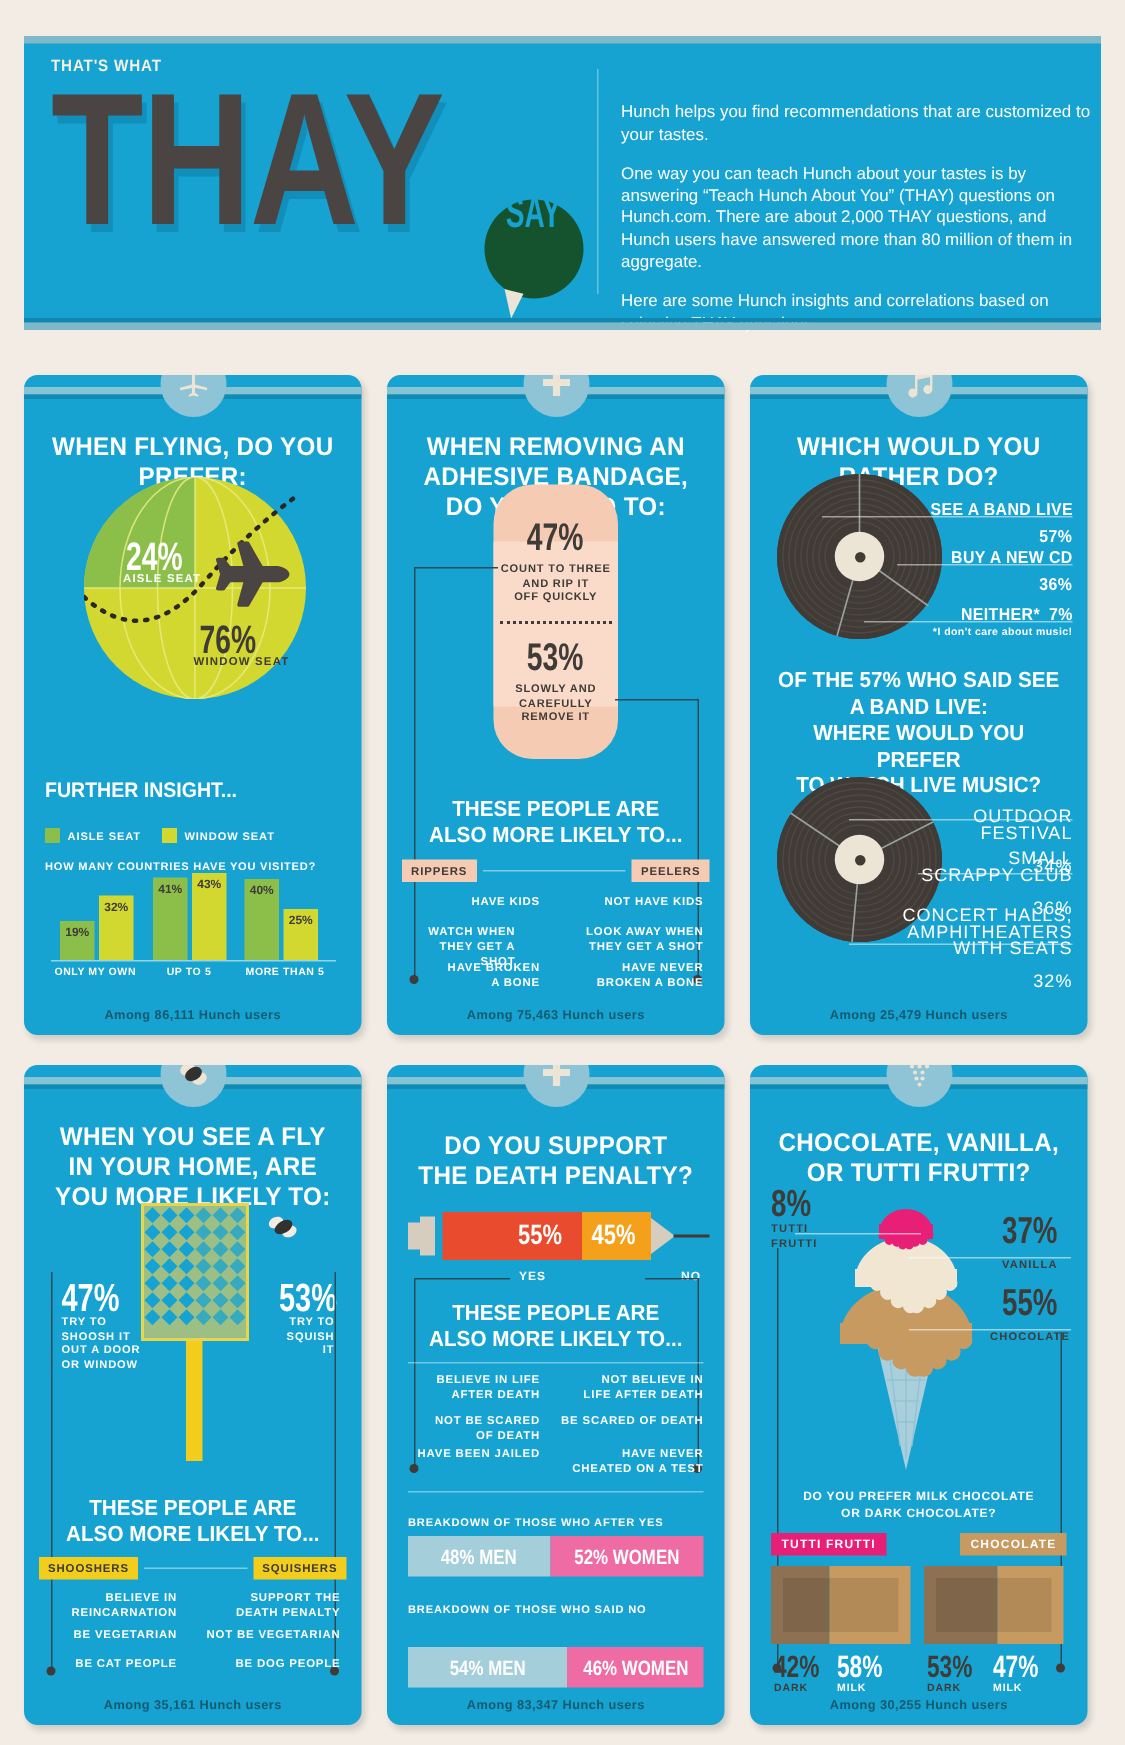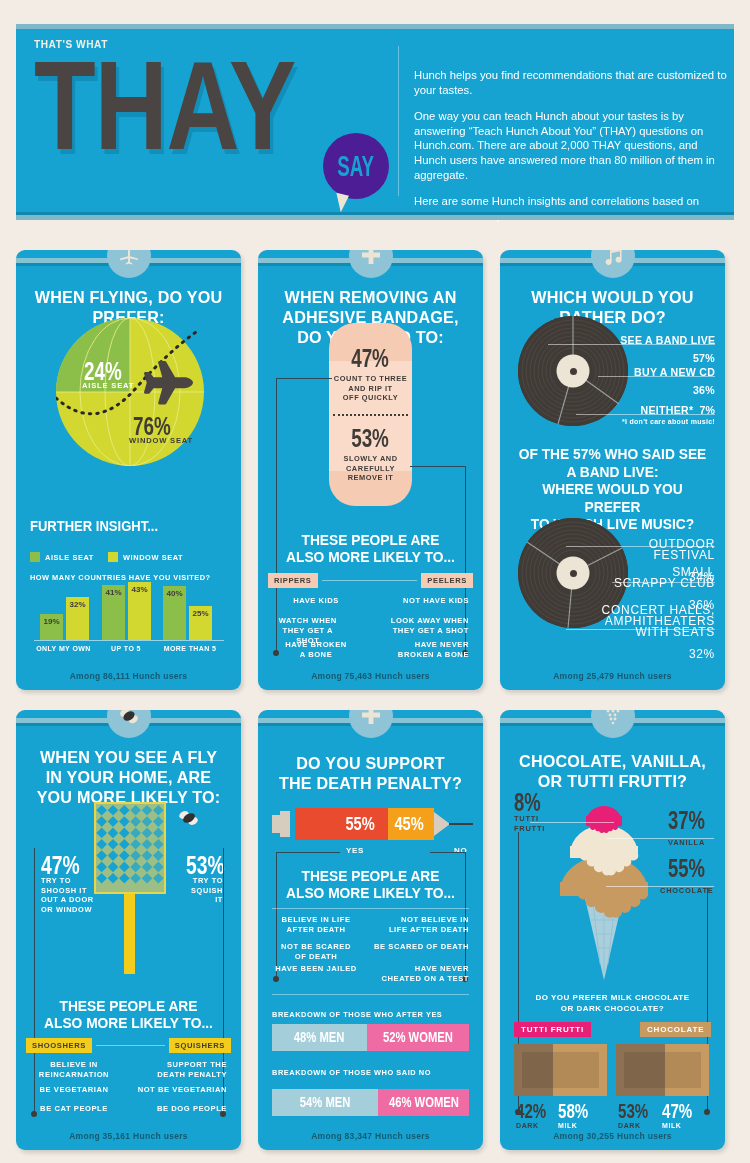--- a/index.html
+++ b/index.html
@@ -28,22 +28,22 @@
   }
   .bigword {
     font-size:98px; line-height:0.86; font-weight:bold; color:#4a4542;
     letter-spacing:-1px; margin-top:2px;
     transform: scaleX(1.03) scaleY(1.28); transform-origin: left top;
     text-shadow: 3px 4px 0 rgba(12,120,158,0.45);
     font-family:"Liberation Sans Narrow","Liberation Sans",sans-serif;
   }
   .bubble {
     position:absolute; left:289px; top:95px; width:66px; height:66px;
-    background:#4c1d95; border-radius:50%;
-    display:flex; align-items:center; justify-content:center;
+    background:#14532d; border-radius:50%;
+    display:flex; justify-content:center;
   }
   .bubble span {
     color:#16a3d2; font-weight:bold; font-size:24px; letter-spacing:0px;
     transform: scaleX(0.78) scaleY(1.22);
     font-family:"Liberation Sans Narrow","Liberation Sans",sans-serif;
   }
   .bubble:after {
     content:""; position:absolute; left:11px; bottom:-13px;
     border-left:9px solid transparent; border-right:4px solid transparent;
     border-top:18px solid #ece5d6; transform:rotate(14deg);
@@ -125,21 +125,21 @@
   .bz .t { font-size:7.4px; font-weight:bold; color:#3f3b38; letter-spacing:0.55px; line-height:9.6px; margin-top:2px; }
 
   .people-hd { position:absolute; left:10px; width:205px; text-align:center;
                color:#fff; font-weight:bold; font-size:14.5px; line-height:17px;
                transform:scaleX(0.95); transform-origin:center top;
                font-family:"Liberation Sans Narrow","Liberation Sans",sans-serif; }
   .tagrow { position:absolute; width:205px; left:10px; display:flex; justify-content:space-between; align-items:center; }
   .tag { font-size:7.6px; font-weight:bold; letter-spacing:0.6px; padding:3px 6px; }
   .tagline { flex:1; height:1px; background:rgba(255,255,255,0.45); margin:0 4px; }
   .pairrow { position:absolute; left:14px; width:197px; display:flex; justify-content:space-between; }
-  .pairrow .l { text-align:center; width:88px; }
+  .pairrow .l { text-align:right; width:88px; }
   .pairrow .r { text-align:right; width:100px; }
 
   .bracket { position:absolute; border-color:#2d4a56; border-style:solid; }
   .dot { position:absolute; width:6px; height:6px; border-radius:50%; background:#3f3b38; }
 
   
   .vinyl { position:absolute; border-radius:50%; background:#413b37; }
   .vinyl .hole { position:absolute; left:50%; top:50%; transform:translate(-50%,-50%);
                  width:33px; height:33px; border-radius:50%; background:#ece5d6; }
   .vinyl .hole:after { content:""; position:absolute; left:50%; top:50%; transform:translate(-50%,-50%);
@@ -660,21 +660,21 @@
       <div class="genderbar" style="top:314px;">
         <div class="gb-men" style="width:48%;">
           <span>48% MEN</span>
         </div>
         <div class="gb-wom" style="width:52%;">
           <span>52% WOMEN</span>
         </div>
       </div>
 
       <div class="bd-title" style="top:358px;">BREAKDOWN OF THOSE WHO SAID NO</div>
-      <div class="genderbar" style="top:379px;">
+      <div class="genderbar" style="top:388px;">
         <div class="gb-men" style="width:54%;">
           <span>54% MEN</span>
         </div>
         <div class="gb-wom" style="width:46%;">
           <span>46% WOMEN</span>
         </div>
       </div>
 
       <div class="footer-note">Among 83,347 Hunch users</div>
     </div>

